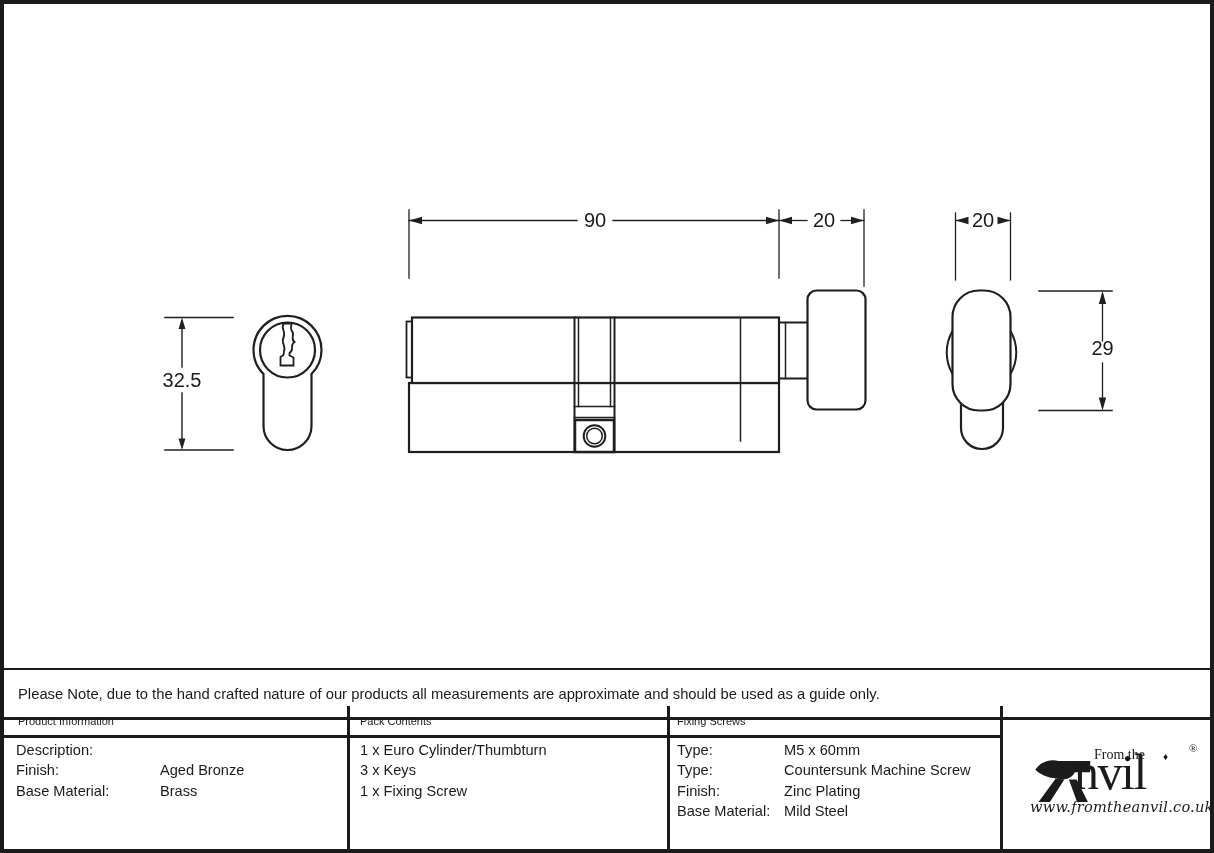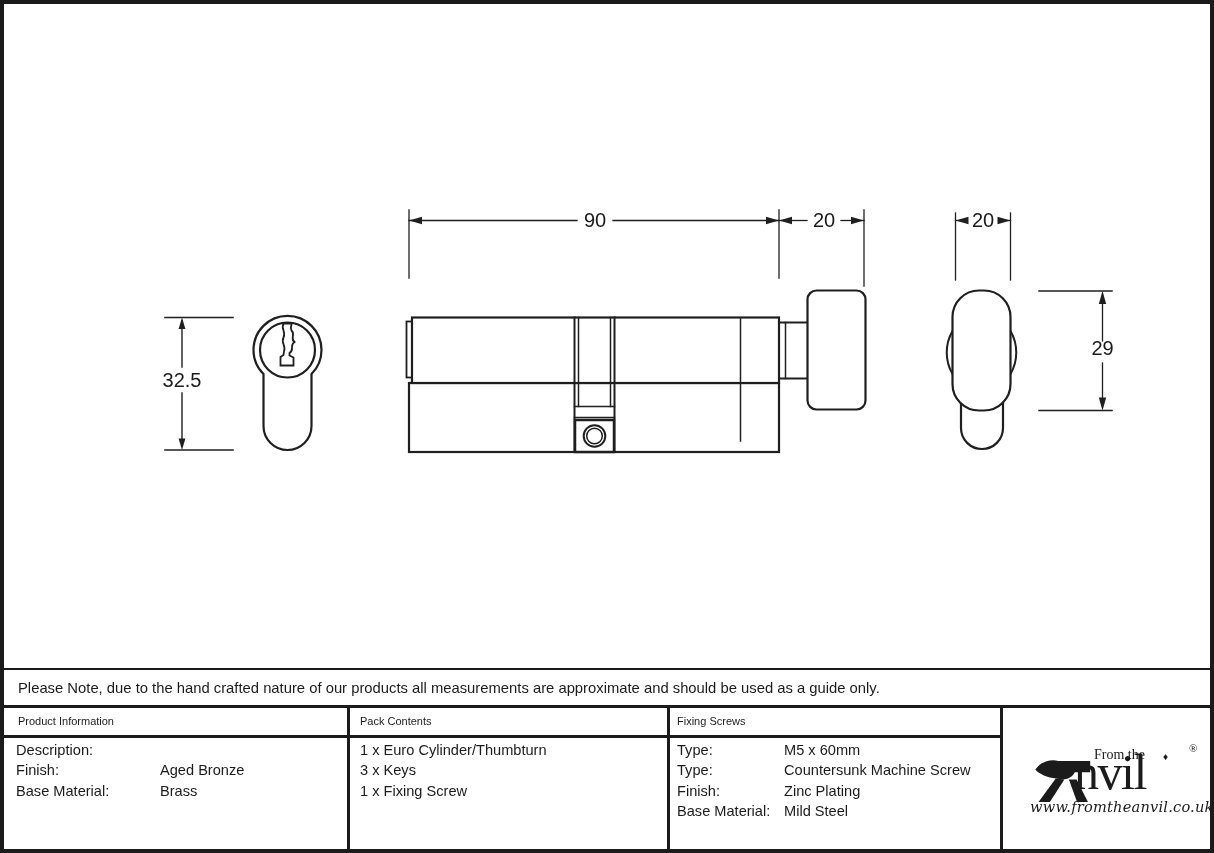--- a/index.html
+++ b/index.html
@@ -9,21 +9,21 @@
     width:1214px;height:853px;
     background:#ffffff;
     border:4px solid #1b1b1b;
     font-family:"Liberation Sans",sans-serif;
     color:#1b1b1b;
     overflow:hidden;
   }
   .drawing-svg{position:absolute;left:0;top:0;}
   .dim-label{font-family:"Liberation Sans",sans-serif;font-size:20px;fill:#1b1b1b;}
   .note-strip{
-    position:absolute;left:0;right:0;top:664px;height:40px;
+    position:absolute;left:0;right:0;top:664px;height:52px;
     border-top:2.5px solid #1b1b1b;border-bottom:3px solid #1b1b1b;
     display:flex;align-items:center;padding-left:14px;
     font-size:14.8px;
   }
   .tbl{position:absolute;left:0;right:0;top:702px;bottom:0;}
   .vdiv{position:absolute;top:0;bottom:0;width:3px;background:#1b1b1b;}
   .vdiv.d1{left:343px;}
   .vdiv.d2{left:663px;}
   .vdiv.d3{left:996px;}
   .hdr-underline{position:absolute;left:0;top:29px;width:996px;height:3px;background:#1b1b1b;}

